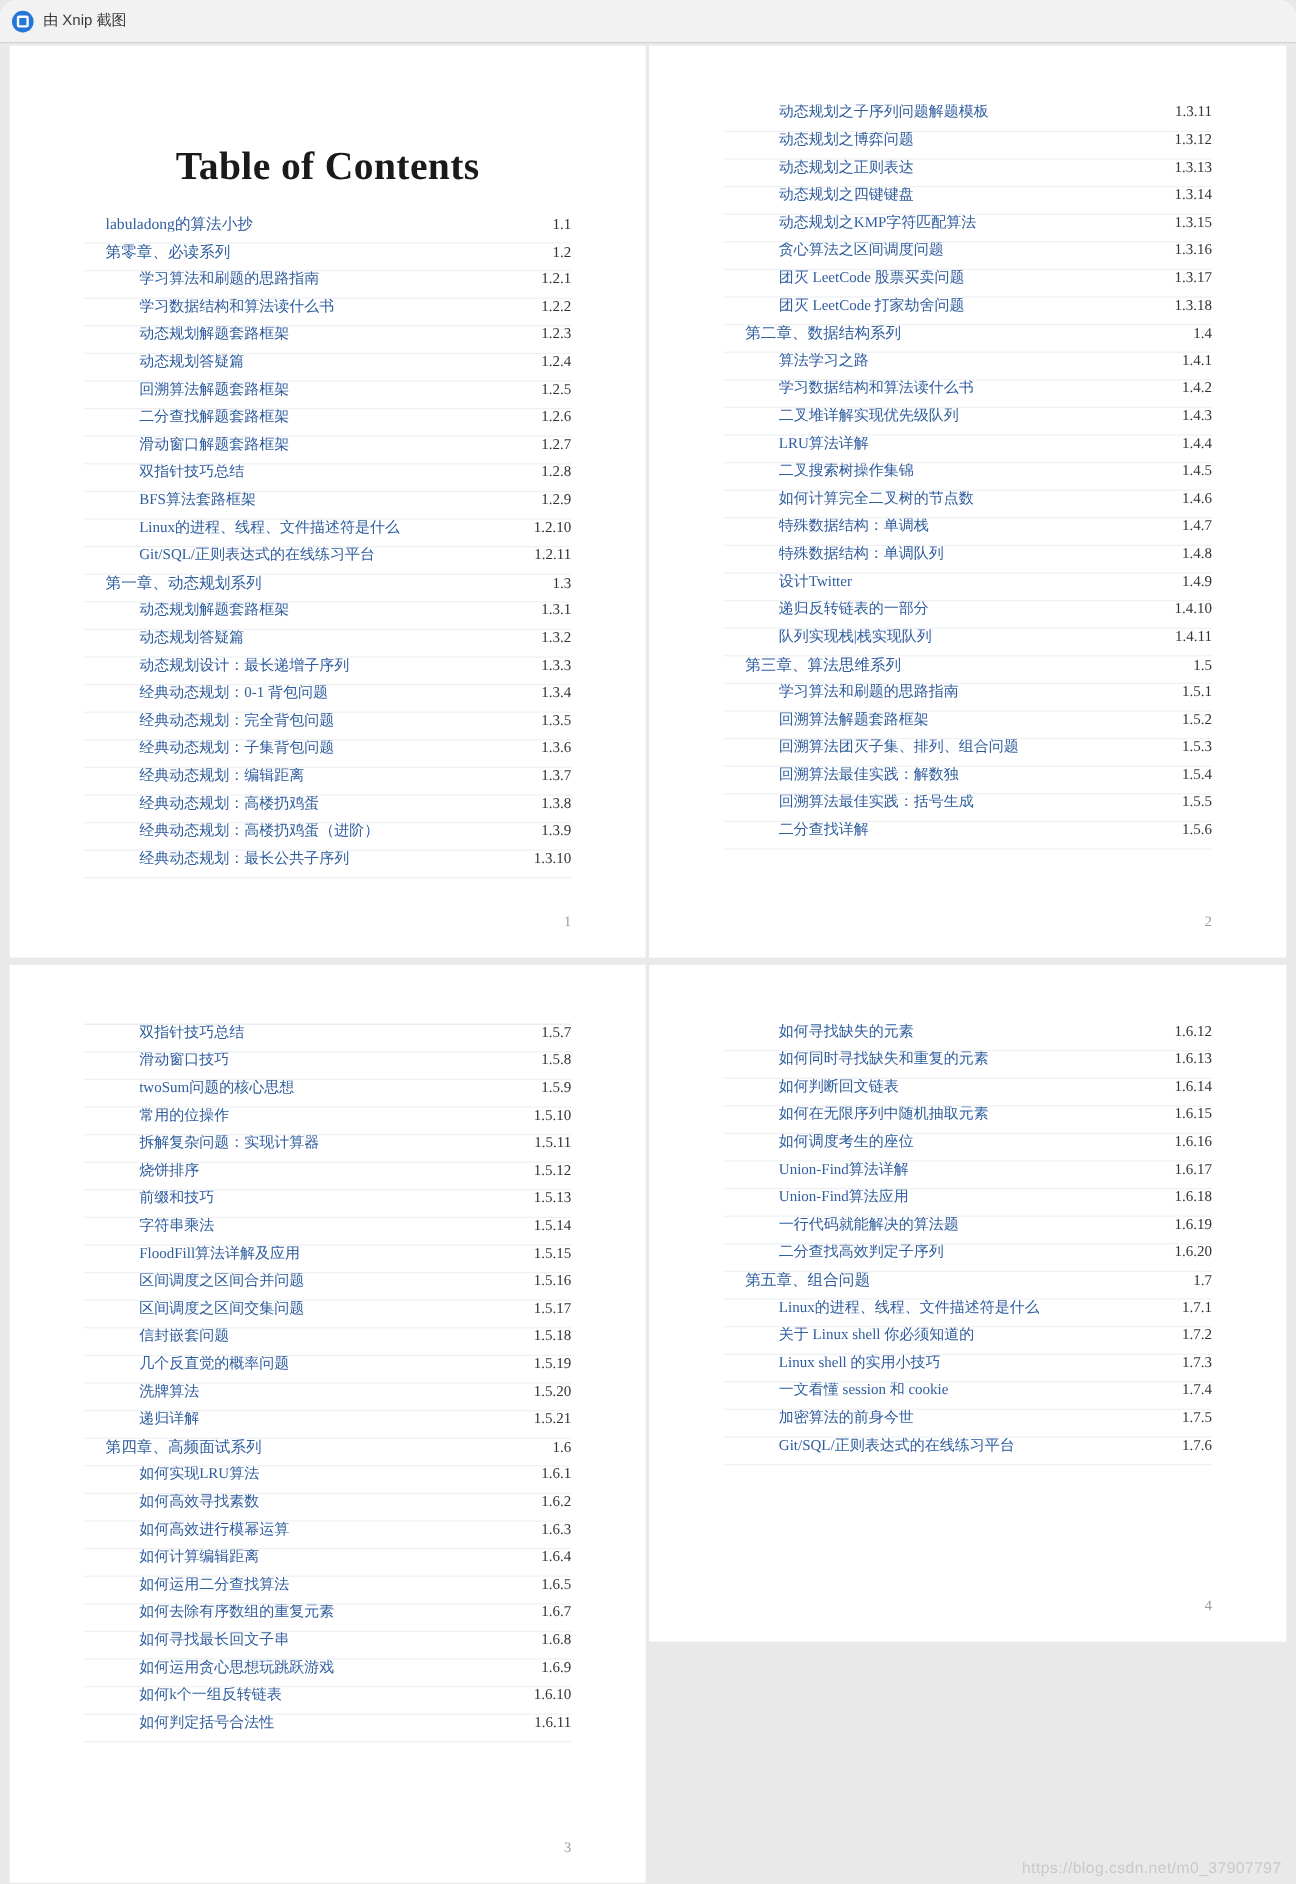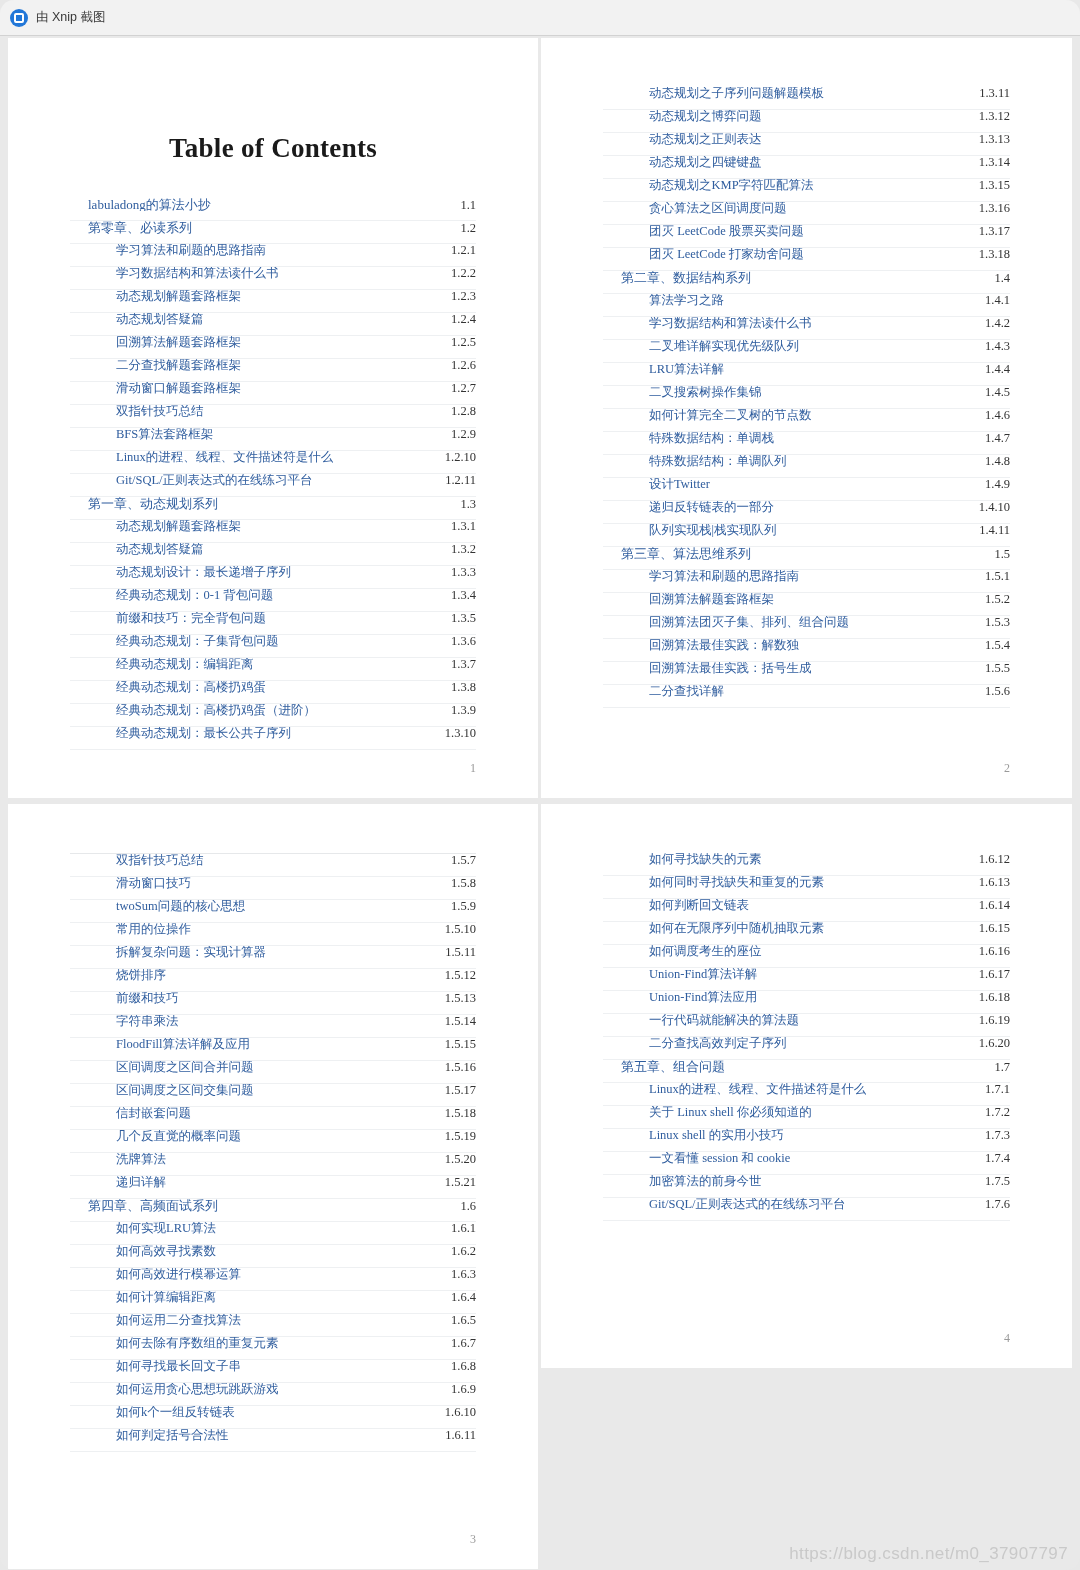--- a/index.html
+++ b/index.html
@@ -69,24 +69,24 @@
   .page.p4 { left: 541px; top: 768px; width: 531px; height: 564px; }
 
   .page-inner {
     position: relative;
     height: 100%;
     padding: 1px 62px;
     box-sizing: border-box;
   }
   .doc-title {
     text-align: center;
-    font-size: 27px;
+    font-size: 33px;
     font-weight: bold;
     color: #1a1a1a;
-    margin: 12px;
+    margin: 0;
     padding-top: 82px;
     padding-bottom: 22px;
     letter-spacing: 0.3px;
   }
   .toc-list {
     list-style: none;
     margin: 0;
     padding: 0;
   }
   .toc-row {
@@ -129,21 +129,21 @@
   .top-rule {
     height: 1px;
     background: #e6e8ea;
     margin: 0 0 0 0;
   }
   .watermark {
     position: absolute;
     right: 12px;
     bottom: 6px;
     font-family: "Liberation Sans", sans-serif;
-    font-size: 17px;
+    font-size: 13px;
     color: #c9c9c9;
     letter-spacing: 0.4px;
   }
 </style>
 </head>
 <body>
 
 <div id="root">
 
   <div class="titlebar">
@@ -241,21 +241,21 @@
               <span class="label">动态规划设计：最长递增子序列</span>
               <span class="spacer"></span>
               <span class="num">1.3.3</span>
             </li>
             <li class="toc-row lvl2">
               <span class="label">经典动态规划：0-1 背包问题</span>
               <span class="spacer"></span>
               <span class="num">1.3.4</span>
             </li>
             <li class="toc-row lvl2">
-              <span class="label">前缀和技巧：完全背包问题</span>
+              <span class="label">经典动态规划：完全背包问题</span>
               <span class="spacer"></span>
               <span class="num">1.3.5</span>
             </li>
             <li class="toc-row lvl2">
               <span class="label">经典动态规划：子集背包问题</span>
               <span class="spacer"></span>
               <span class="num">1.3.6</span>
             </li>
             <li class="toc-row lvl2">
               <span class="label">经典动态规划：编辑距离</span>

